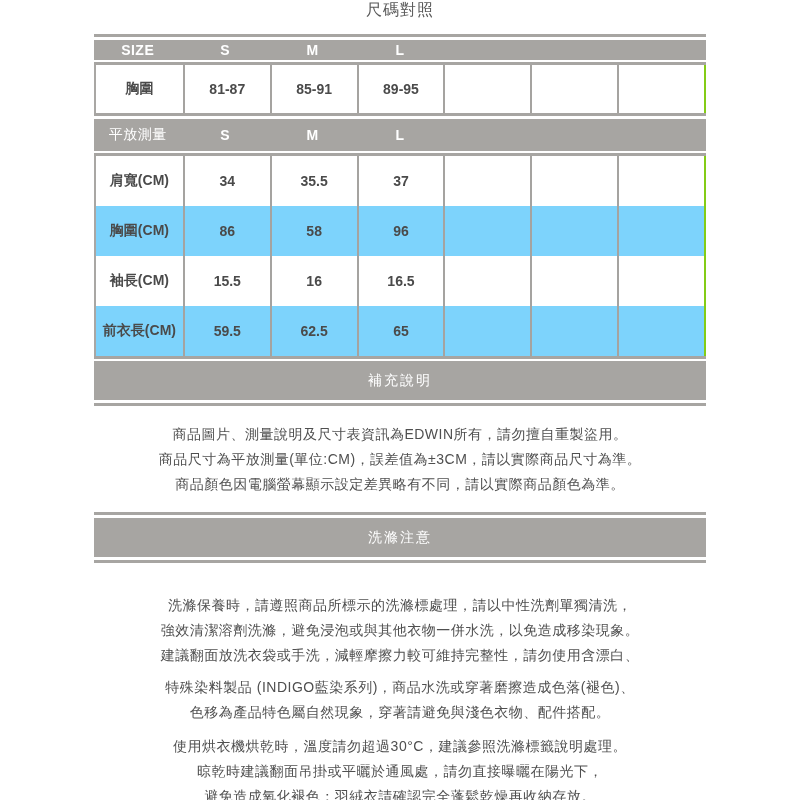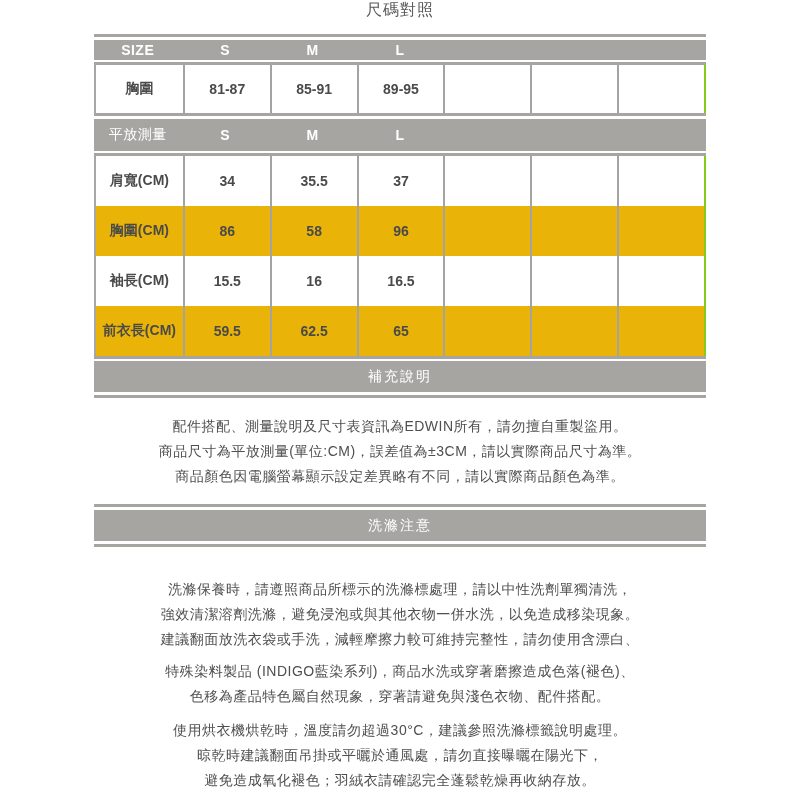--- a/index.html
+++ b/index.html
@@ -51,25 +51,25 @@
   }
   .trow .cell {
     height: 100%;
     display: flex;
     align-items: center;
     justify-content: center;
   }
   .trow .cell + .cell { border-left: 2px solid #a5a3a0; }
   .trow.h48 { height: 48px; }
   .trow.h50 { height: 50px; }
-  .trow.alt { background: #eab308; }
+  .trow.alt { background: #7dd3fc; }
 
   .section-bar {
     background: #a7a5a2;
-    height: 31px;
+    height: 39px;
     display: flex;
     align-items: center;
     justify-content: center;
     color: #ffffff;
     font-size: 14px;
     letter-spacing: 2px;
   }
 
   .wash-sheet { width: 612px; margin: 15px auto 0 auto; }
 
@@ -171,21 +171,21 @@
     <div class="rule"></div>
     <div class="gap2"></div>
     <div class="section-bar">
       <span>補充說明</span>
     </div>
     <div class="gap3"></div>
     <div class="rule"></div>
   </div>
 
   <div class="copy blockA">
-    <div>配件搭配、測量說明及尺寸表資訊為EDWIN所有，請勿擅自重製盜用。</div>
+    <div>商品圖片、測量說明及尺寸表資訊為EDWIN所有，請勿擅自重製盜用。</div>
     <div>商品尺寸為平放測量(單位:CM)，誤差值為±3CM，請以實際商品尺寸為準。</div>
     <div>商品顏色因電腦螢幕顯示設定差異略有不同，請以實際商品顏色為準。</div>
   </div>
 
   <div class="wash-sheet">
     <div class="rule"></div>
     <div class="gap3"></div>
     <div class="section-bar">
       <span>洗滌注意</span>
     </div>

